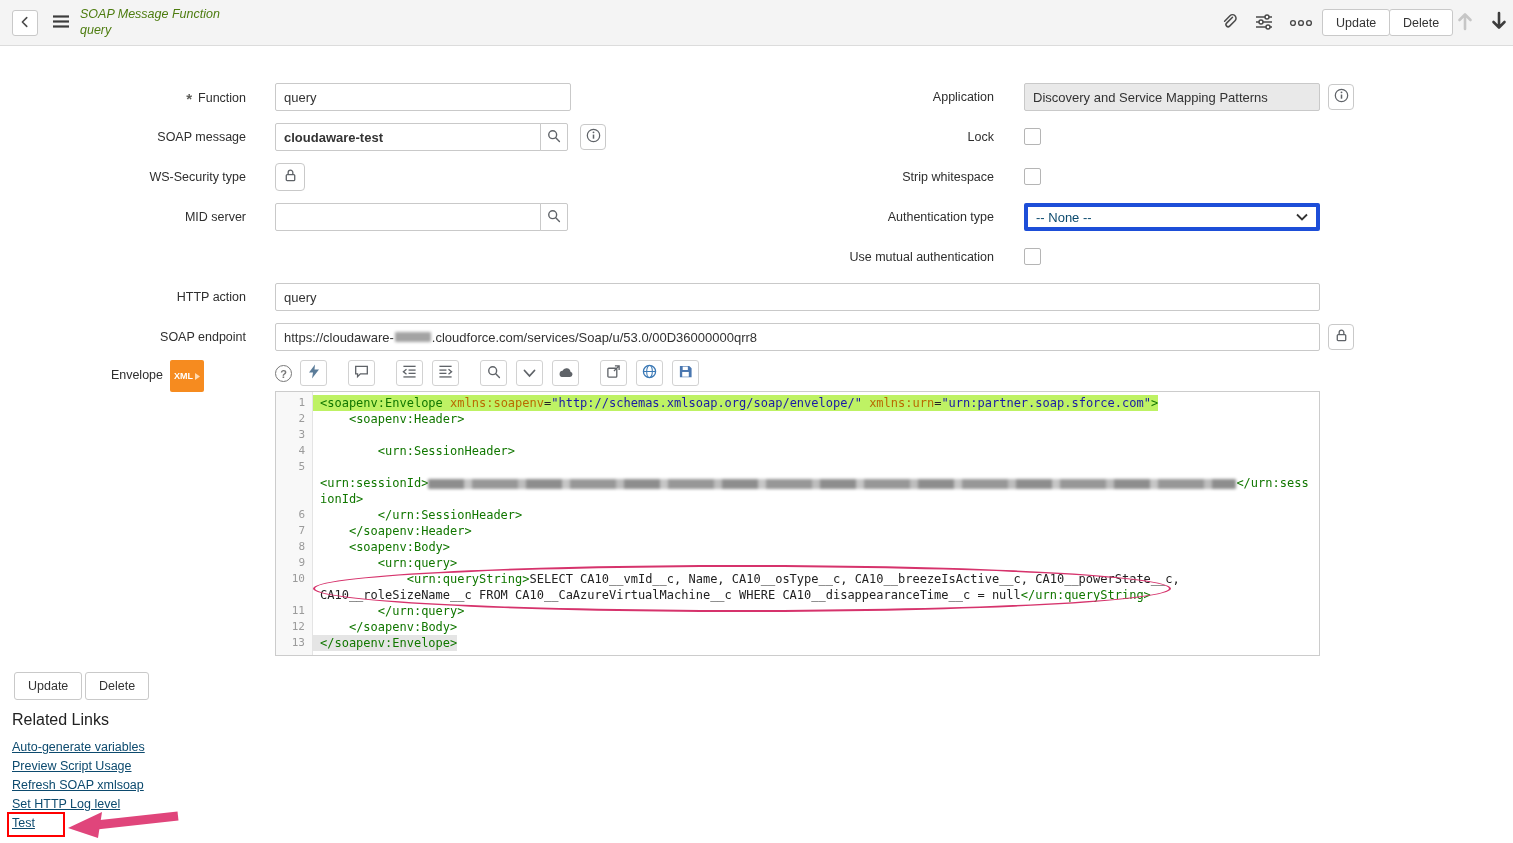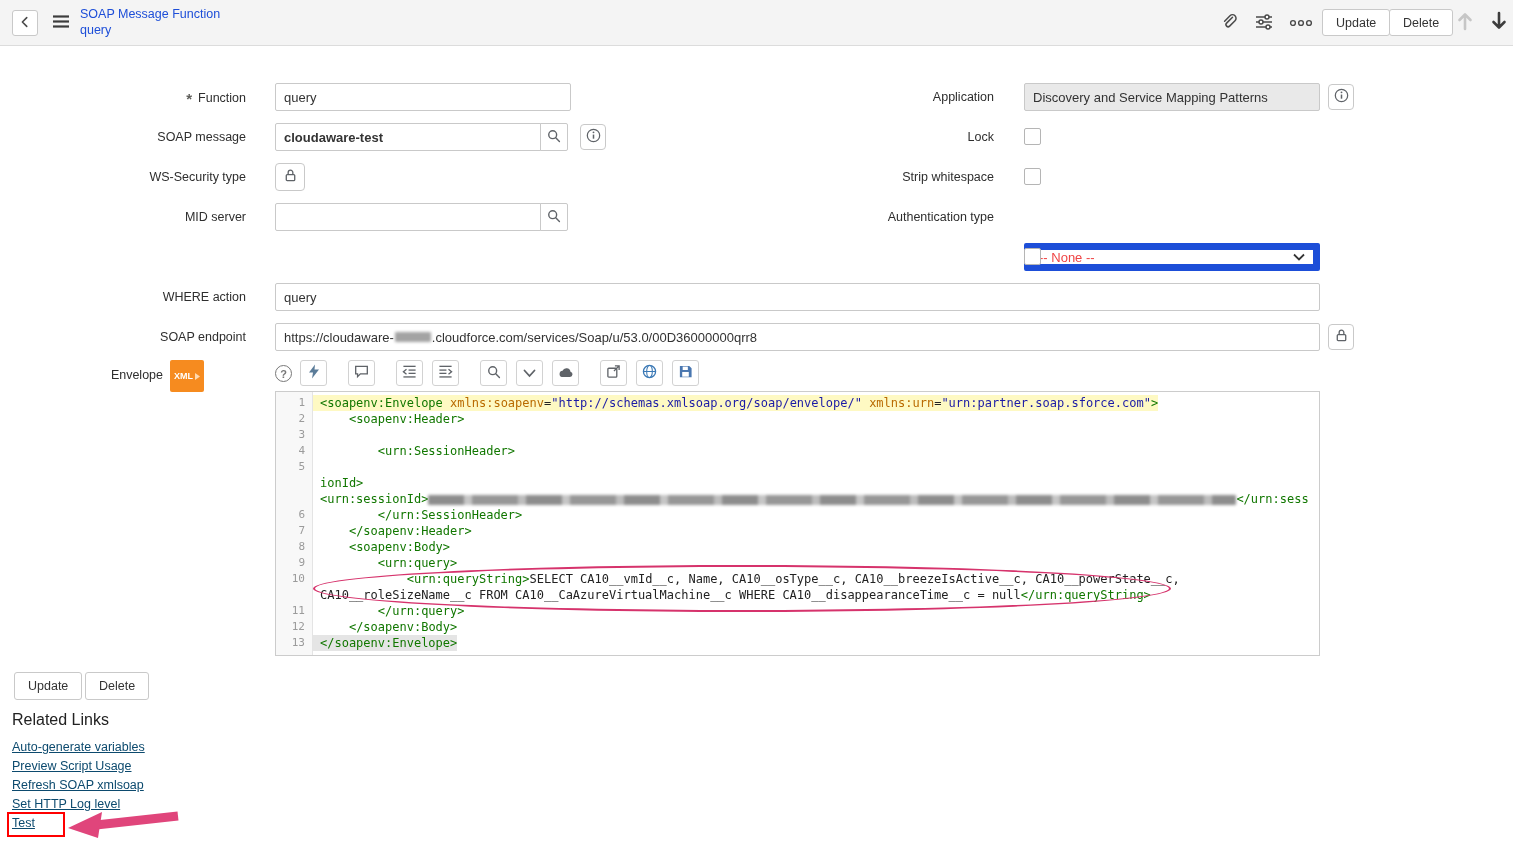--- a/index.html
+++ b/index.html
@@ -4,30 +4,30 @@
 <style>
   * { box-sizing: border-box; margin: 0; padding: 0; }
   body { font-family: "Liberation Sans", sans-serif; background: #fff; color: #2e2e2e; }
   .page { position: relative; width: 1513px; height: 843px; background: #fff; overflow: hidden; }
 
   
   .hdr { position: absolute; top: 0; left: 0; width: 100%; height: 46px; background: #f4f4f4; border-bottom: 1px solid #dcdcdc; }
   .icon-btn { display: inline-flex; align-items: center; justify-content: center; background: transparent; border: none; cursor: pointer; }
   .boxed { background: #fff; border: 1px solid #c9c9c9; border-radius: 3px; }
   .btn { display: inline-flex; align-items: center; justify-content: center; background: #fff; border: 1px solid #c9c9c9; border-radius: 3px; font-family: "Liberation Sans", sans-serif; font-size: 12.5px; color: #333; padding: 0 13px; height: 27px; cursor: pointer; }
-  .hdr-title-block { position: absolute; left: 80px; top: 6px; line-height: 16px; font-size: 12.5px; color: #1d4ed8; }
+  .hdr-title-block { position: absolute; left: 80px; top: 6px; line-height: 16px; font-size: 12.5px; color: #4d7c0f; font-style: italic; }
 
   
   .flabel { position: absolute; font-size: 12.5px; color: #2e2e2e; text-align: right; line-height: 28px; height: 28px; white-space: nowrap; }
   .tinput { position: absolute; height: 28px; border: 1px solid #c9c9c9; border-radius: 2px; font-family: "Liberation Sans", sans-serif; font-size: 13px; color: #333; padding: 0 8px; background: #fff; }
   .tinput[readonly] { background: #e9e9e9; }
   .sq-btn { position: absolute; width: 28px; height: 28px; background: #fff; border: 1px solid #c9c9c9; border-radius: 0 2px 2px 0; display: inline-flex; align-items: center; justify-content: center; cursor: pointer; }
   .rnd-btn { position: absolute; width: 26px; height: 26px; background: #fff; border: 1px solid #c9c9c9; border-radius: 4px; display: inline-flex; align-items: center; justify-content: center; cursor: pointer; }
   .cbx { position: absolute; width: 17px; height: 17px; appearance: none; -webkit-appearance: none; background: #fff; border: 1px solid #b5b5b5; border-radius: 2px; cursor: pointer; }
-  .fselect { position: absolute; height: 28px; border: 7px solid #1d4ed8; border-radius: 2px; background: #fff; font-size: 13px; color: #ef4444; display: flex; align-items: center; padding: 0 8px; cursor: pointer; margin-top: 40px; }
+  .fselect { position: absolute; height: 28px; border: 4px solid #1d4ed8; border-radius: 2px; background: #fff; font-size: 13px; color: #0c4a6e; display: flex; align-items: center; padding: 0 8px; cursor: pointer; }
   .fselect svg { position: absolute; right: 8px; }
   .req-star { font-size: 15px; font-weight: bold; color: #5f5f5b; margin-right: 6px; position: relative; top: 2px; }
   .xml-badge { display: inline-flex; align-items: center; gap: 2px; background: #f68b1f; color: #fff; font-size: 9px; font-weight: bold; border-radius: 2px; padding: 2px 4px; margin-left: 7px; vertical-align: middle; cursor: pointer; }
 
   
   .ed-toolbar { position: absolute; left: 300px; top: 360px; display: flex; gap: 9px; align-items: center; }
   .ed-btn { width: 27px; height: 26px; background: #fff; border: 1px solid #d2d2d2; border-radius: 3px; display: inline-flex; align-items: center; justify-content: center; cursor: pointer; }
   .help-circle { position: absolute; left: 275px; top: 365px; width: 17px; height: 17px; border: 1.5px solid #787878; border-radius: 50%; color: #787878; font-size: 11px; font-weight: bold; display: flex; align-items: center; justify-content: center; cursor: pointer; }
 
   
@@ -35,21 +35,21 @@
   .cm-gutterbg { position: absolute; left: 0; top: 0; bottom: 0; width: 37px; background: #f8f8f8; border-right: 1px solid #e4e4e4; }
   .cm-code { position: absolute; left: 0; top: 0; right: 0; padding-top: 3px; }
   .cm-row { display: flex; white-space: pre; }
   .cm-gutter-cell { flex: 0 0 37px; text-align: right; padding-right: 8px; color: #9b9b9b; font-size: 11px; }
   .cm-line { padding-left: 7px; }
   .tk-tag { color: #117700; }
   .tk-attr { color: #b96a00; }
   .tk-str { color: #1a1aa6; }
   .tk-text { color: #222; }
   .tk-blur { display: inline-block; height: 10px; width: 200px; vertical-align: middle; background: #a3a3a3; background-image: repeating-linear-gradient(90deg, #8d8d8d 0 36px, #c6c6c6 36px 44px, #979797 44px 90px, #bdbdbd 90px 98px); filter: blur(1.4px); border-radius: 1px; }
-  .hl-blue { background: #fef9c3; text-align: center; }
+  .hl-blue { background: #bef264; text-align: center; }
   .hl-yellow { background: #e5e5e5; }
 
   
   .rl-title { position: absolute; left: 12px; top: 711px; font-size: 16px; color: #222; }
   .rl-list { position: absolute; left: 12px; top: 740px; }
   .rl-list a { display: block; width: fit-content; font-size: 12.5px; color: #0c4a6e; text-decoration: underline; margin-bottom: 5px; line-height: 14px; cursor: pointer; }
 
   
   .ann-ellipse { position: absolute; left: 313px; top: 565px; width: 858px; height: 47px; border: 2.5px solid #d6336c; border-radius: 50%; pointer-events: none; }
   .ann-rect { position: absolute; left: 7px; top: 812px; width: 58px; height: 25px; border: 2px solid #ff0000; pointer-events: none; }
@@ -193,23 +193,24 @@
   <input type="checkbox" class="cbx" style="left: 1024px; top: 168px;">
 
   <div class="flabel" style="left:700px;top:203px;width:294px;">Authentication type</div>
   <div class="fselect" style="left:1024px;top:203px;width:296px;">
     <span>-- None --</span>
     <svg width="12" height="8" viewBox="0 0 12 8">
         <polyline points="1,1.5 6,6.5 11,1.5" fill="none" stroke="#333" stroke-width="1.8"></polyline>
       </svg>
   </div>
 
+  <div class="flabel" style="left:700px;top:243px;width:294px;">Use mutual authentication</div>
   <input type="checkbox" class="cbx" style="left: 1024px; top: 248px;">
 
-  <div class="flabel" style="left:0;top:283px;width:246px;">WHERE action</div>
+  <div class="flabel" style="left:0;top:283px;width:246px;">HTTP action</div>
   <input class="tinput" style="left: 275px; top: 283px; width: 1045px;" value="query">
 
   <div class="flabel" style="left:0;top:323px;width:246px;">SOAP endpoint</div>
   <div class="tinput" style="left:275px;top:323px;width:1045px;display:flex;align-items:center;white-space:nowrap;overflow:hidden;">
     <span>https://cloudaware-</span>
       <span style="display:inline-block;width:36px;height:10px;background:#a3a3a3;filter:blur(1.4px);margin:0 1px;border-radius:1px;"></span>
       <span>.cloudforce.com/services/Soap/u/53.0/00D36000000qrr8</span>
   </div>
   <button class="rnd-btn" style="left:1328px;top:324px;">
     <span>
@@ -299,22 +300,22 @@
   </div>
 
   <div class="cm">
     <div class="cm-gutterbg"></div>
     <div class="cm-code">
         <div class="cm-row"><span class="cm-gutter-cell">1</span><span class="cm-line hl-blue"><span class="tk-tag">&lt;soapenv:Envelope</span><span class="tk-text"> </span><span class="tk-attr">xmlns:soapenv</span><span class="tk-text">=</span><span class="tk-str">"http://schemas.xmlsoap.org/soap/envelope/"</span><span class="tk-text"> </span><span class="tk-attr">xmlns:urn</span><span class="tk-text">=</span><span class="tk-str">"urn:partner.soap.sforce.com"</span><span class="tk-tag">&gt;</span></span></div>
         <div class="cm-row"><span class="cm-gutter-cell">2</span><span class="cm-line"><span class="tk-text">    </span><span class="tk-tag">&lt;soapenv:Header&gt;</span></span></div>
         <div class="cm-row"><span class="cm-gutter-cell">3</span><span class="cm-line">&nbsp;</span></div>
         <div class="cm-row"><span class="cm-gutter-cell">4</span><span class="cm-line"><span class="tk-text">        </span><span class="tk-tag">&lt;urn:SessionHeader&gt;</span></span></div>
         <div class="cm-row"><span class="cm-gutter-cell">5</span><span class="cm-line">&nbsp;</span></div>
+        <div class="cm-row"><span class="cm-gutter-cell"></span><span class="cm-line"><span class="tk-tag">&lt;urn:sessionId&gt;</span><span class="tk-blur" style="width: 808px;"></span><span class="tk-tag">&lt;/urn:sess</span></span></div>
         <div class="cm-row"><span class="cm-gutter-cell"></span><span class="cm-line"><span class="tk-tag">ionId&gt;</span></span></div>
-        <div class="cm-row"><span class="cm-gutter-cell"></span><span class="cm-line"><span class="tk-tag">&lt;urn:sessionId&gt;</span><span class="tk-blur" style="width: 808px;"></span><span class="tk-tag">&lt;/urn:sess</span></span></div>
         <div class="cm-row"><span class="cm-gutter-cell">6</span><span class="cm-line"><span class="tk-text">        </span><span class="tk-tag">&lt;/urn:SessionHeader&gt;</span></span></div>
         <div class="cm-row"><span class="cm-gutter-cell">7</span><span class="cm-line"><span class="tk-text">    </span><span class="tk-tag">&lt;/soapenv:Header&gt;</span></span></div>
         <div class="cm-row"><span class="cm-gutter-cell">8</span><span class="cm-line"><span class="tk-text">    </span><span class="tk-tag">&lt;soapenv:Body&gt;</span></span></div>
         <div class="cm-row"><span class="cm-gutter-cell">9</span><span class="cm-line"><span class="tk-text">        </span><span class="tk-tag">&lt;urn:query&gt;</span></span></div>
         <div class="cm-row"><span class="cm-gutter-cell">10</span><span class="cm-line"><span class="tk-text">            </span><span class="tk-tag">&lt;urn:queryString&gt;</span><span class="tk-text">SELECT CA10__vmId__c, Name, CA10__osType__c, CA10__breezeIsActive__c, CA10__powerState__c,</span></span></div>
         <div class="cm-row"><span class="cm-gutter-cell"></span><span class="cm-line"><span class="tk-text">CA10__roleSizeName__c FROM CA10__CaAzureVirtualMachine__c WHERE CA10__disappearanceTime__c = null</span><span class="tk-tag">&lt;/urn:queryString&gt;</span></span></div>
         <div class="cm-row"><span class="cm-gutter-cell">11</span><span class="cm-line"><span class="tk-text">        </span><span class="tk-tag">&lt;/urn:query&gt;</span></span></div>
         <div class="cm-row"><span class="cm-gutter-cell">12</span><span class="cm-line"><span class="tk-text">    </span><span class="tk-tag">&lt;/soapenv:Body&gt;</span></span></div>
         <div class="cm-row"><span class="cm-gutter-cell">13</span><span class="cm-line hl-yellow"><span class="tk-tag">&lt;/soapenv:Envelope&gt;</span></span></div>
       </div>

